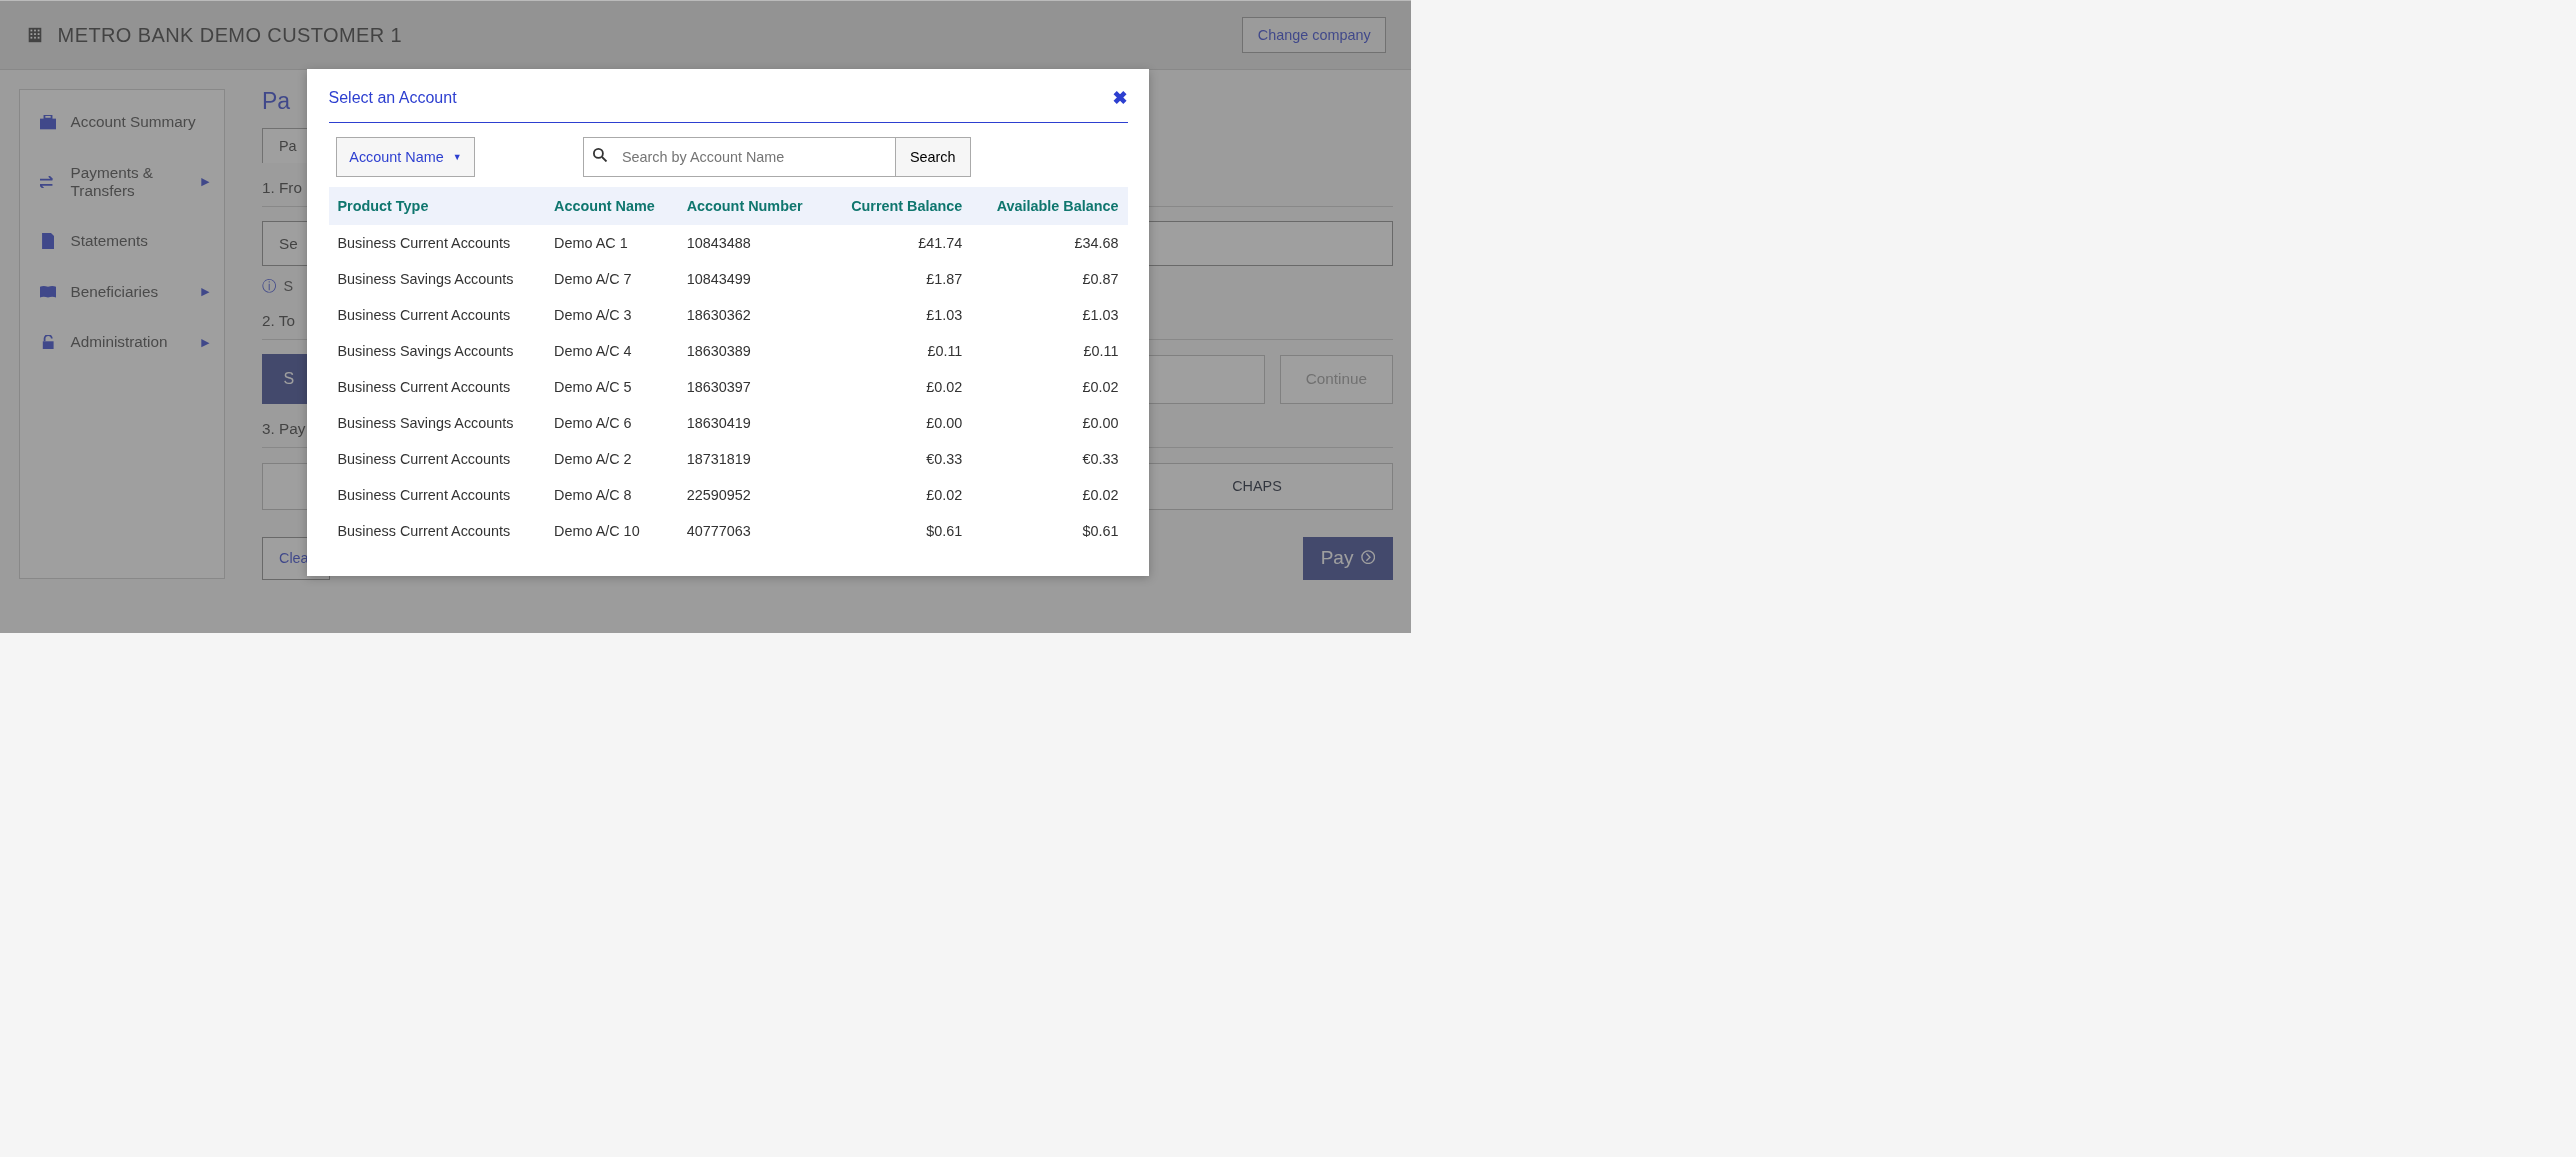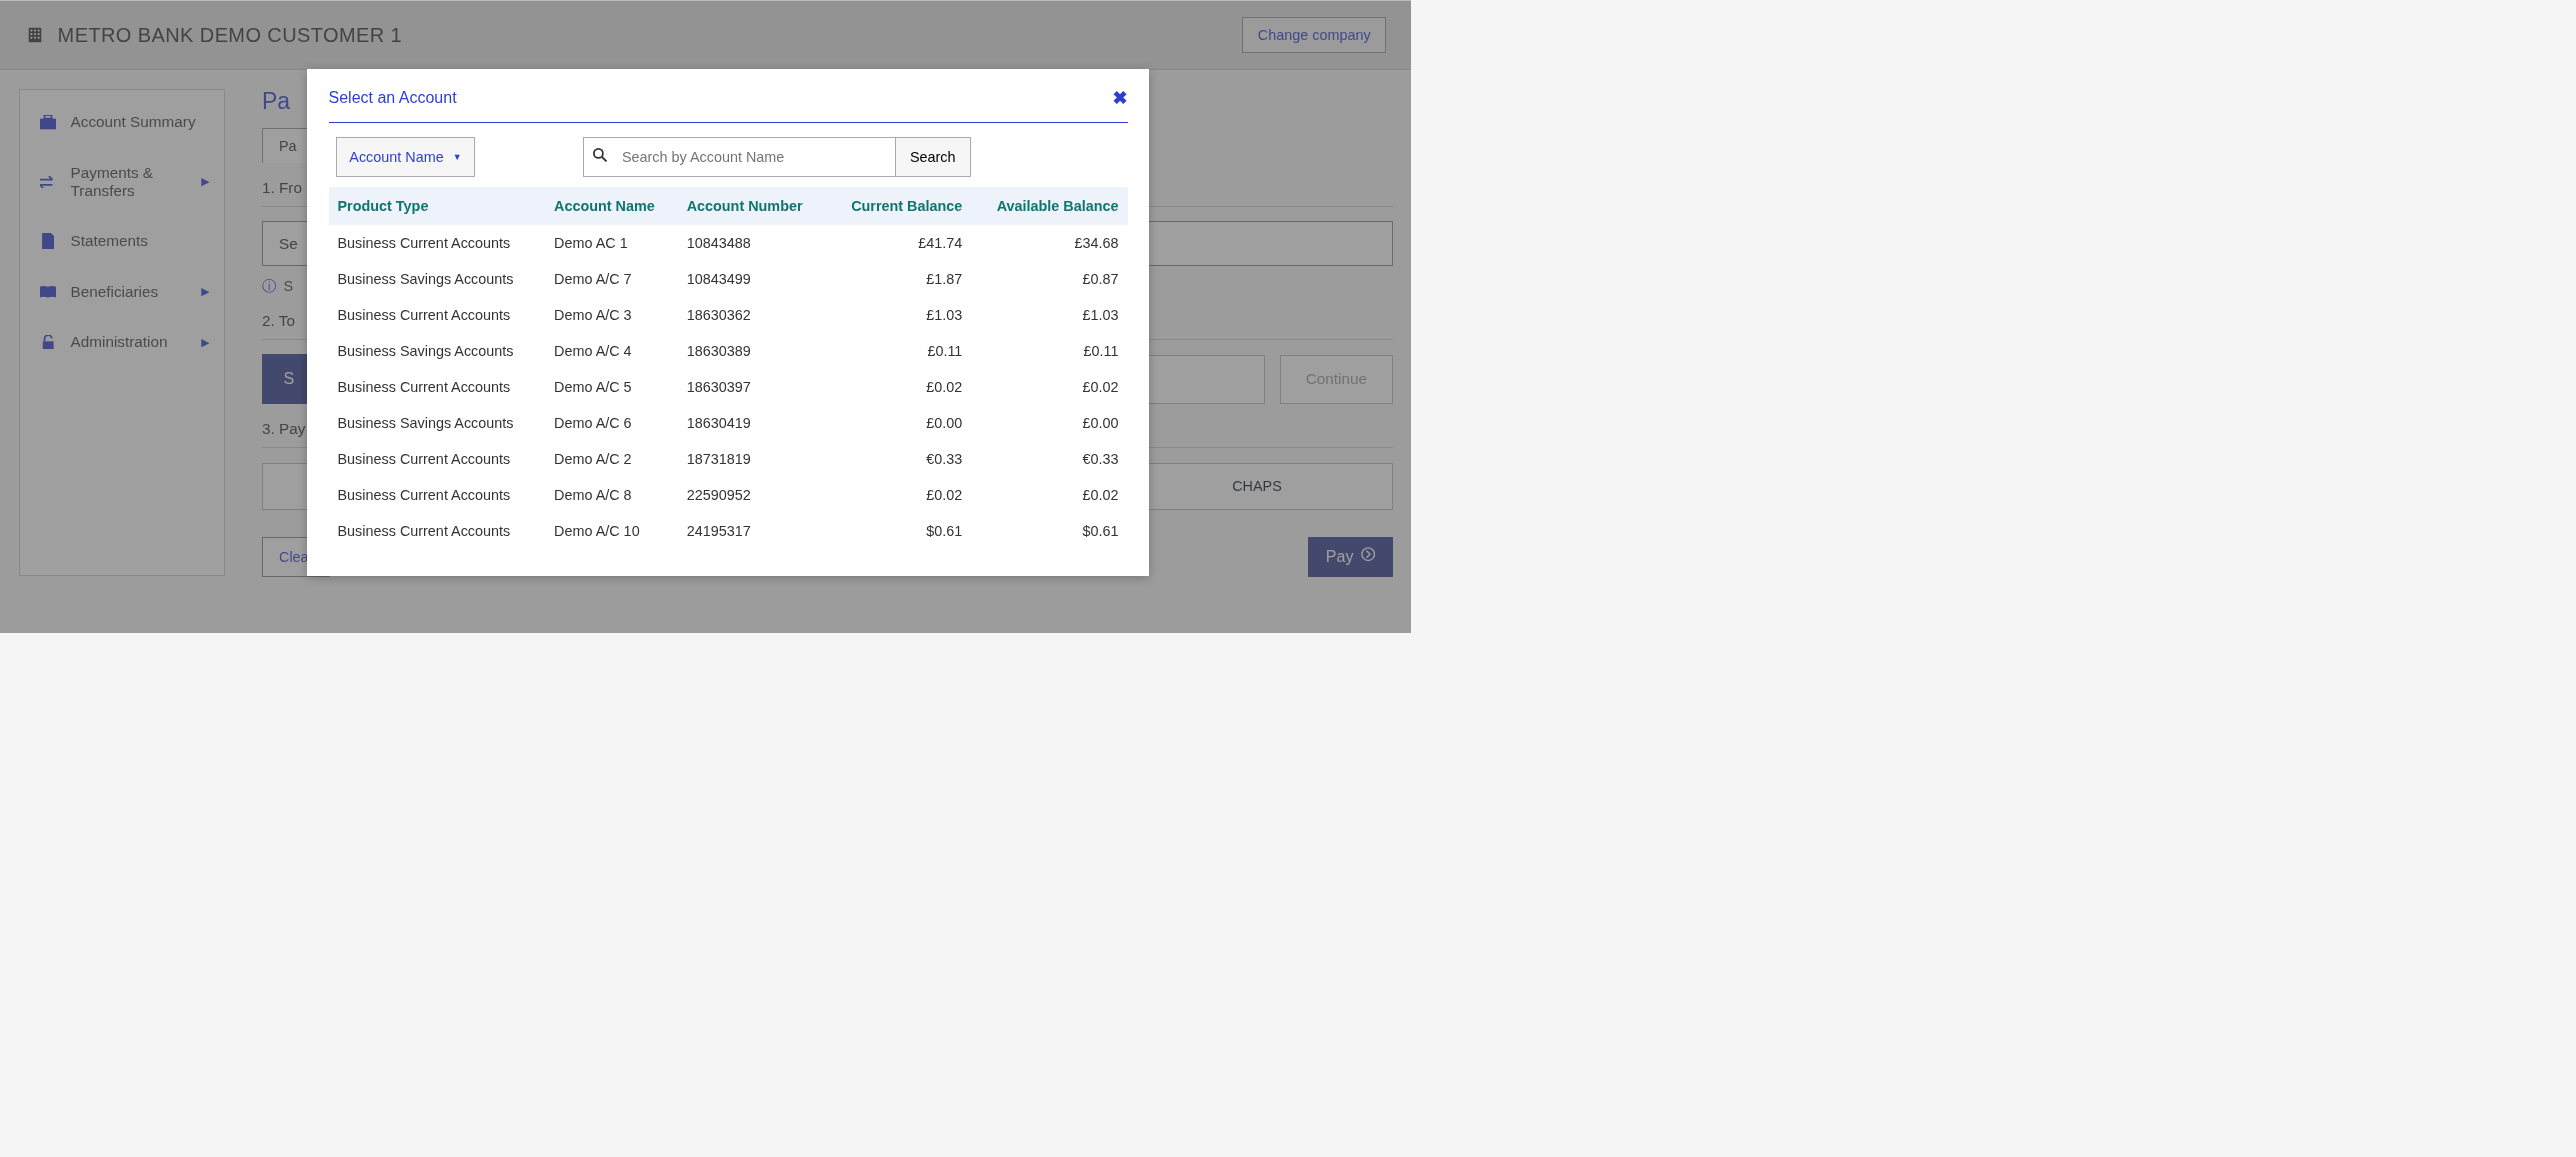--- a/index.html
+++ b/index.html
@@ -128,21 +128,21 @@
     color: #2d3fd0;
     padding: 10.8px 16px;
     font-size: 14.4px;
     cursor:pointer;
   }
   .pay-btn {
     background: #34418f;
     color: #fff;
     border: none;
     padding: 10.8px 18px;
-    font-size: 16px;
+    font-size: 19px;
     cursor:pointer;
     display:flex; align-items:center; gap:7.2px;
   }
   
   .overlay {
     position: absolute;
     inset: 0;
     background: rgba(80,80,80,.55);
   }
   .modal {
@@ -417,21 +417,21 @@
           <tr>
             <td>Business Current Accounts</td>
             <td>Demo A/C 8</td>
             <td>22590952</td>
             <td class="num">£0.02</td>
             <td class="num">£0.02</td>
           </tr>
           <tr>
             <td>Business Current Accounts</td>
             <td>Demo A/C 10</td>
-            <td>24195317</td>
+            <td>40777063</td>
             <td class="num">$0.61</td>
             <td class="num">$0.61</td>
           </tr>
         </tbody>
     </table>
   </div>
 
 </div>
 
 

